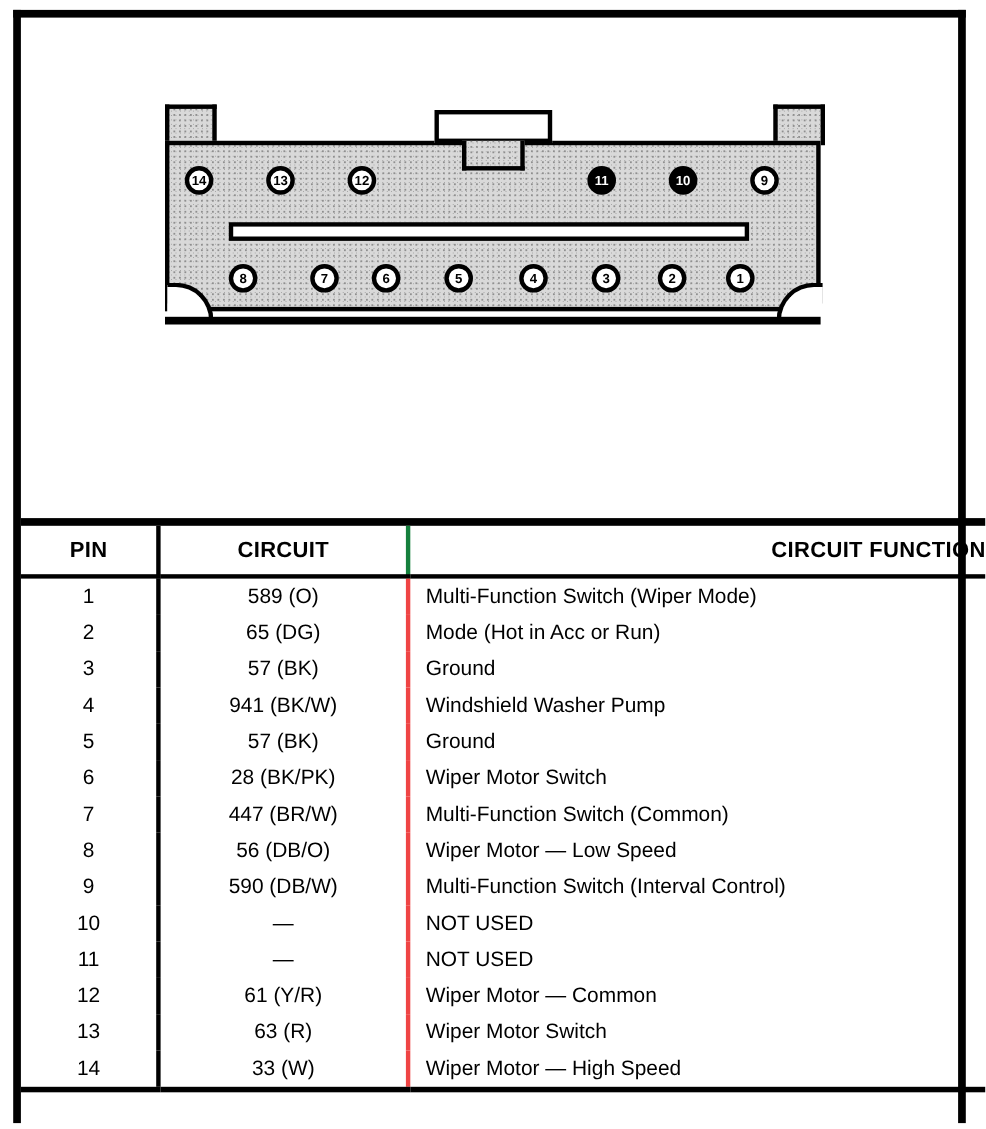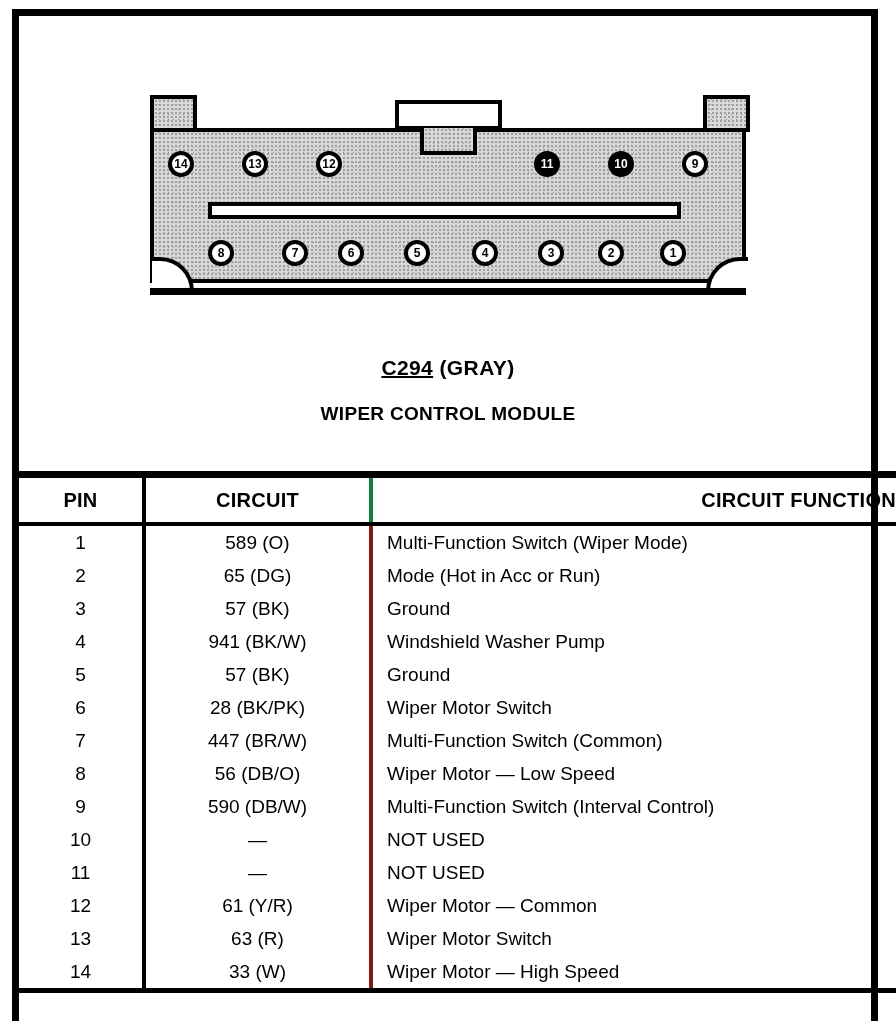--- a/index.html
+++ b/index.html
@@ -77,21 +77,21 @@
   .c-fun{text-align:left;padding-left:14px;}
 
   thead th{font-size:20px;font-weight:bold;height:44px;vertical-align:middle;letter-spacing:.3px;}
   thead th.c-fun{text-align:right;padding-left:0;}
   thead tr th{border-bottom:4px solid #000;}
   thead th.c-pin{border-right:4px solid #000;}
   thead th.c-cir{border-right:4px solid #15803d;}
 
   tbody td{font-size:19px;height:33px;vertical-align:middle;}
   tbody td.c-pin{border-right:4px solid #000;}
-  tbody td.c-cir{border-right:4px solid #7f1d1d;}
+  tbody td.c-cir{border-right:4px solid #ef4444;}
   tbody tr:last-child td{border-bottom:5px solid #000;}
   .c-fun{white-space:nowrap;}
 </style>
 </head>
 <body>
 
 <div id="page">
 
   <div id="frame"></div>
 
@@ -126,25 +126,21 @@
           <div class="pin" style="left: 140px; top: 145px;">7</div>
           <div class="pin" style="left: 196px; top: 145px;">6</div>
           <div class="pin" style="left: 262px; top: 145px;">5</div>
           <div class="pin" style="left: 330px; top: 145px;">4</div>
           <div class="pin" style="left: 396px; top: 145px;">3</div>
           <div class="pin" style="left: 456px; top: 145px;">2</div>
           <div class="pin" style="left: 518px; top: 145px;">1</div>
         </div>
     </div>
 
-    <div class="caption" id="cap-conn">
-      <span class="ul">C294</span><span> </span><span>(GRAY)</span>
-    </div>
-
-    <div class="caption" id="cap-module">WIPER CONTROL MODULE</div>
+
   </div>
 
   <div id="rule"></div>
 
   <div id="table">
     <table>
       <thead>
         <tr>
           <th class="c-pin">PIN</th>
           <th class="c-cir">CIRCUIT</th>

